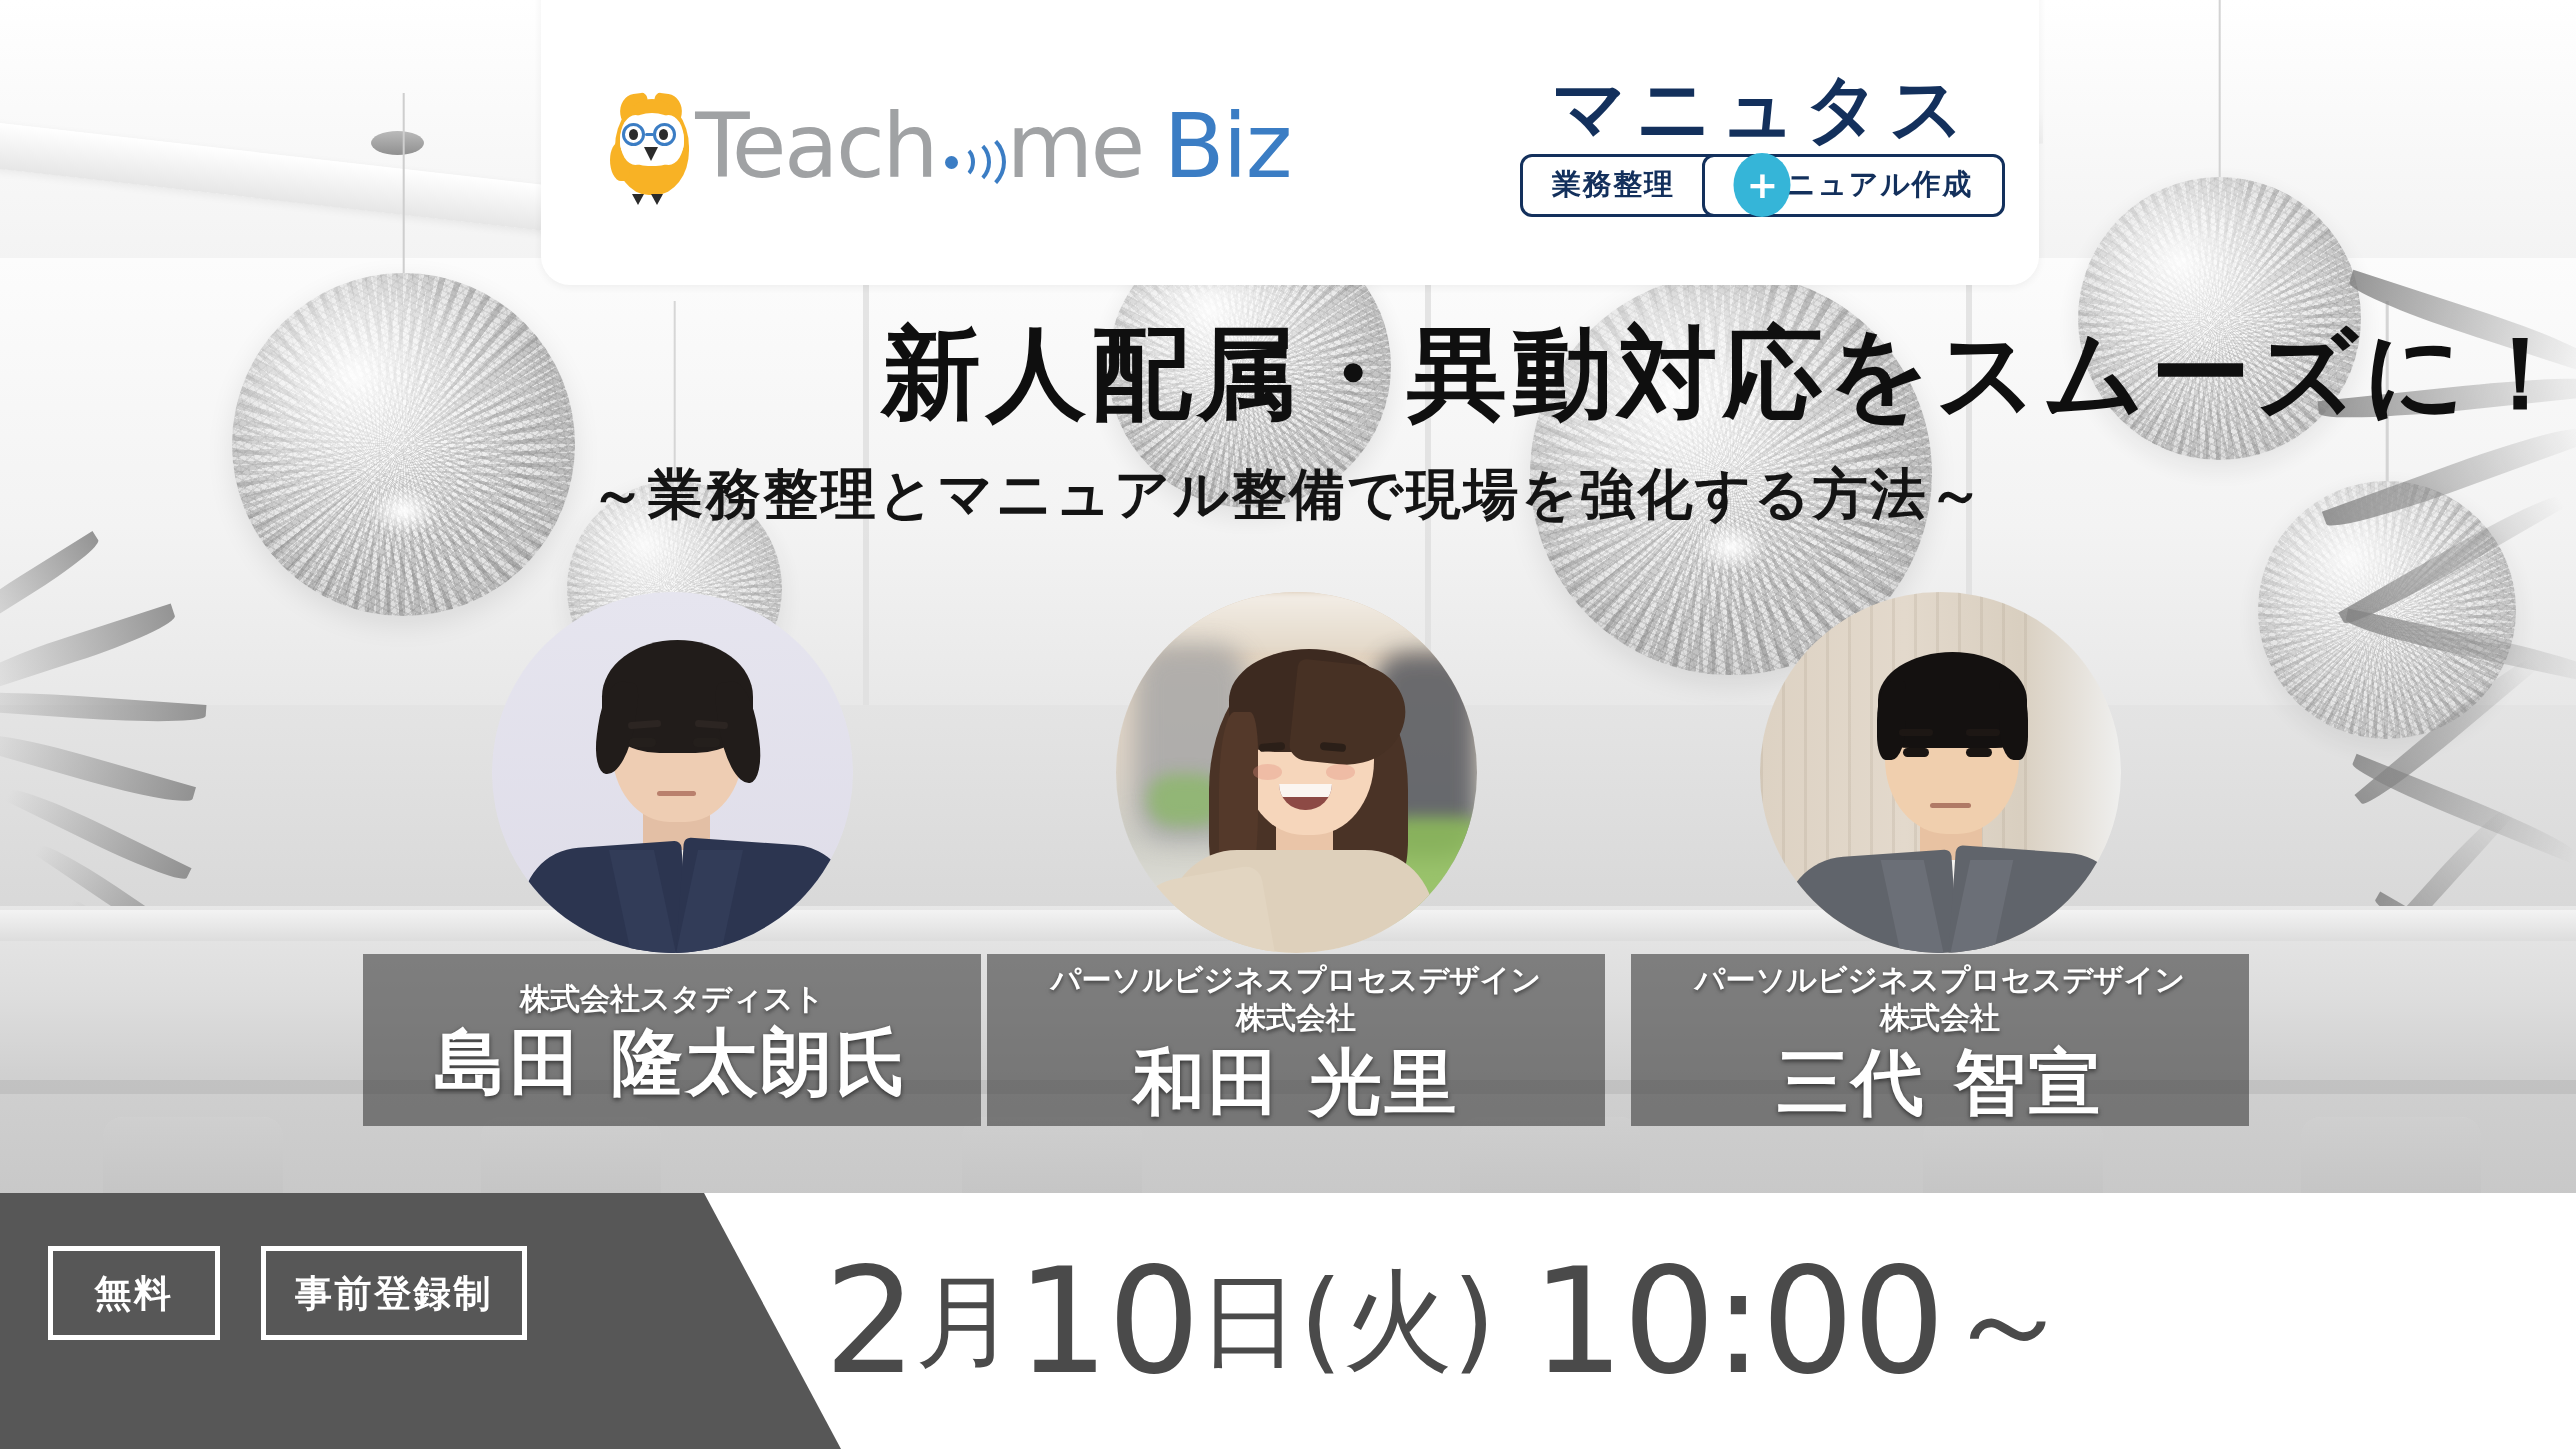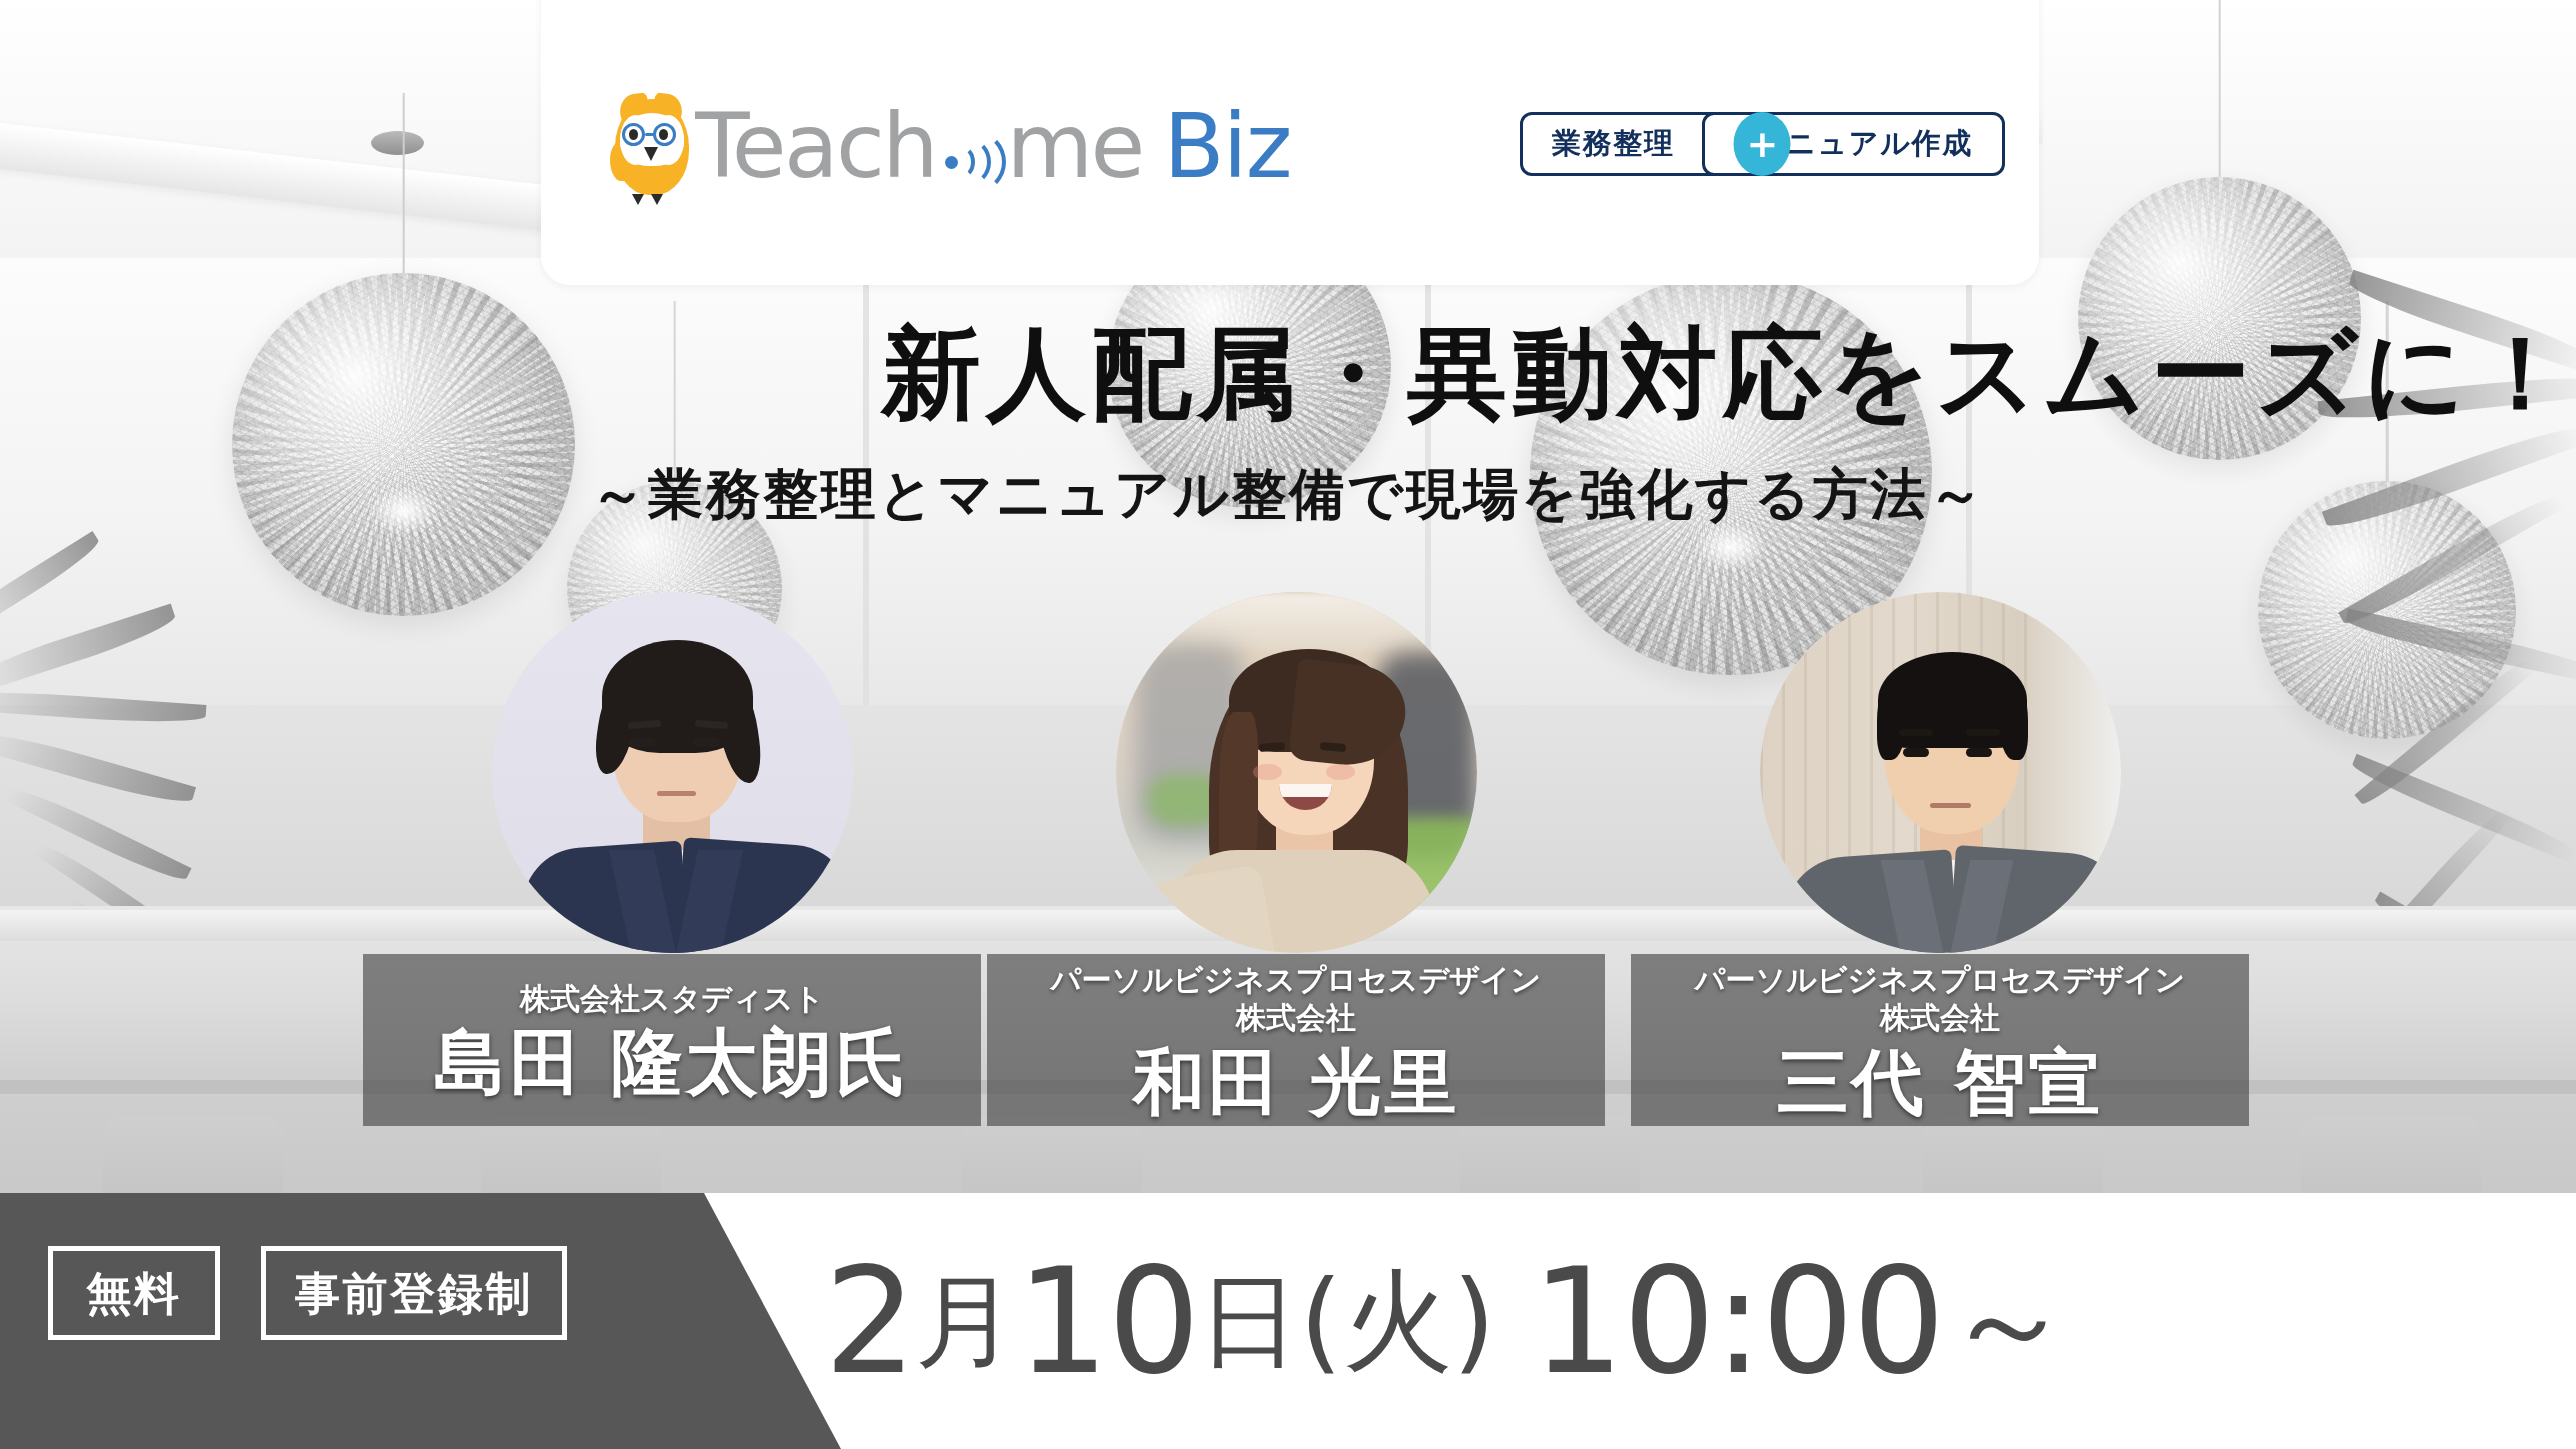--- a/index.html
+++ b/index.html
@@ -241,21 +241,21 @@
   .p3-lapel-l { position:absolute; left:132px; top:268px; width:43px; height:106px; background:#6b6f77;
     transform:skewX(12deg); }
   .p3-lapel-r { position:absolute; left:199px; top:268px; width:43px; height:106px; background:#6b6f77;
     transform:skewX(-12deg); }
 
   
   .bottom { position:absolute; left:0; bottom:0; width:100%; height:256px; background:#fff; }
   .bottom-dark { position:absolute; left:0; bottom:0; width:945px; height:256px; background:#575757;
     clip-path:polygon(0 0, 704px 0, 841px 256px, 0 256px); }
   .tag-row { position:absolute; left:48px; top:53px; display:flex; gap:41px; z-index:4; }
-  .tag { border:5.2px solid #fff; padding:19px 29px; color:#fff; font-size:45px; font-weight:700;
+  .tag { border:5.2px solid #fff; padding:19px 29px; color:#fff; font-size:37px; font-weight:700;
     letter-spacing:2.6px; line-height:1; font-family:"DejaVu Sans","Liberation Sans",sans-serif;
     display:flex; align-items:center; justify-content:center; min-width:172px; min-height:94px; }
   .datetime { position:absolute; left:824px; top:0; height:256px; display:flex; align-items:center;
     color:#4a4a4a; font-family:"DejaVu Sans","Liberation Sans",sans-serif; font-weight:400; white-space:nowrap; }
   .dt-num { font-size:146px; line-height:1; letter-spacing:-1.7px; }
   .dt-unit { font-size:101px; line-height:1; }
   .dt-dow { font-size:110px; line-height:1; }
   .dt-gap { display:inline-block; width:36px; }
   .dt-tilde { font-size:129px; line-height:1; }
 </style>
@@ -343,20 +343,21 @@
           <span class="wifi-dot"></span>
           <span class="wifi-arc a1"></span>
           <span class="wifi-arc a2"></span>
           <span class="wifi-arc a3"></span>
         </span>
         <span class="word-me">me</span>
         <span class="word-biz">Biz</span>
       </div>
 
       <div class="manu">
+        <div class="manu-name">マニュタス</div>
         <div class="manu-badges">
           <span class="manu-pill left">業務整理</span>
           <span class="manu-plus">+</span>
           <span class="manu-pill right">マニュアル作成</span>
         </div>
       </div>
 
     </div>
   </div>
 

